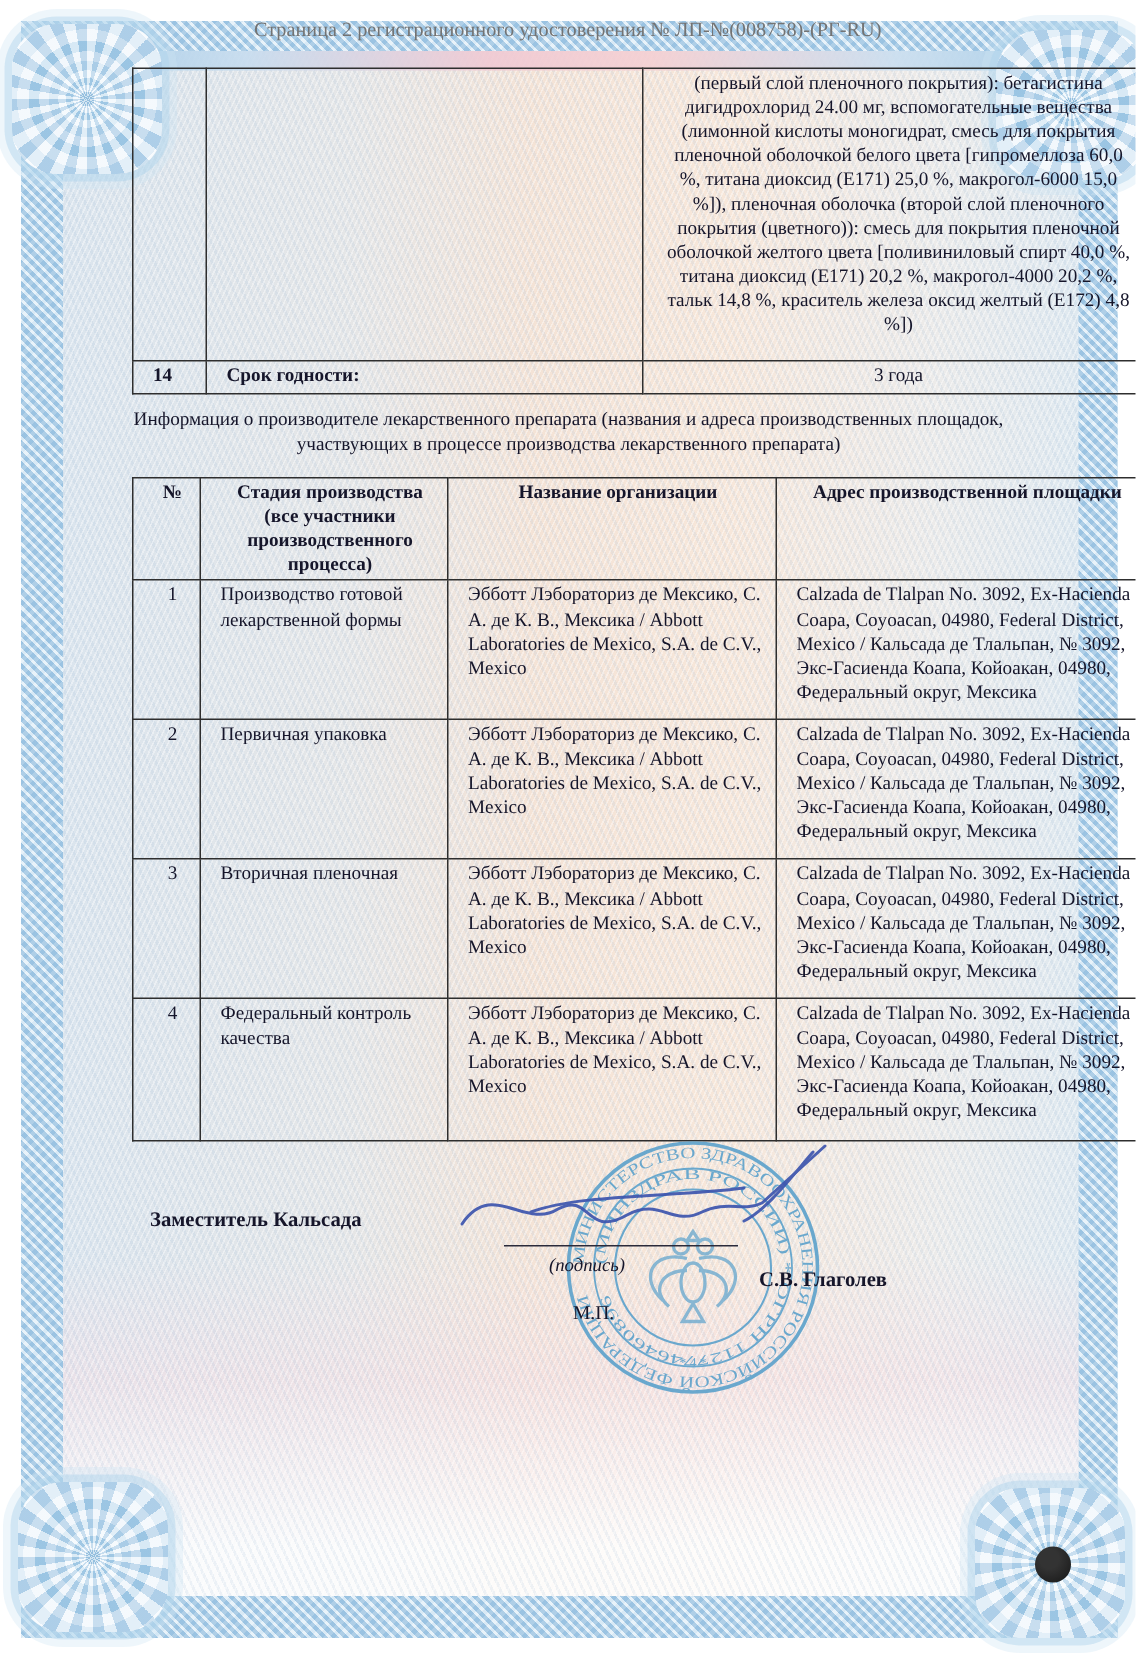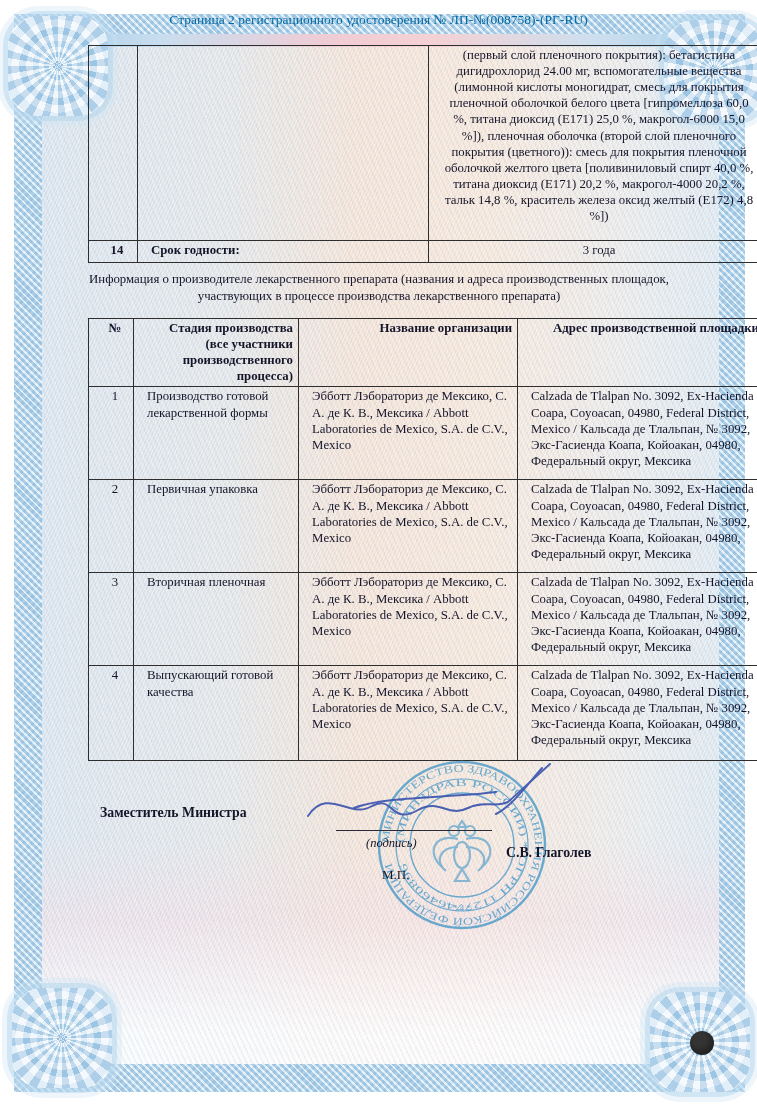--- a/index.html
+++ b/index.html
@@ -49,34 +49,34 @@
   }
   .hole{
     position:absolute;width:24px;height:24px;border-radius:50%;
     background:radial-gradient(circle at 40% 35%, #333 0 30%, #161616 100%);
     z-index:5;
   }
 
   
   .page-header{
     position:absolute;left:0;top:12px;width:100%;text-align:center;
-    font-size:13.5px;z-index:6;color:#0369a1;
+    font-size:13.5px;z-index:6;color:#737373;
   }
   .intro-par{
     position:absolute;left:68px;top:271px;width:622px;text-align:center;
     font-size:12.8px;line-height:1.32;z-index:6;
   }
 
   
   table{border-collapse:collapse;table-layout:fixed;z-index:6;position:absolute;}
   td,th{border:1px solid #2e2e2e;font-size:12.8px;line-height:1.26;
         vertical-align:top;padding:1px 5px 2px 13px;overflow:hidden;}
-  th{font-weight:bold;text-align:right;}
+  th{font-weight:bold;text-align:center;}
   .t1{left:88px;top:45px;width:628px;}
-  .t1 .c-num{width:30px;text-align:center;font-weight:bold;}
+  .t1 .c-num{width:30px;text-align:left;font-weight:bold;}
   .t1 .c-label{width:272px;font-weight:bold;}
   .t1 .c-val{width:314px;text-align:center;}
   .t2{left:88px;top:318px;width:628px;}
   .t2 .c-num{width:26px;text-align:center;}
   .t2 .c-stage{width:146px;}
   .t2 .c-org{width:200px;margin-top:48px;}
   .t2 .c-addr{width:228px;}
   .t2 th.c-num{text-align:center;}
 
   
@@ -144,21 +144,21 @@
     <td class="c-addr">Calzada de Tlalpan No. 3092, Ex-Hacienda Coapa, Coyoacan, 04980, Federal District, Mexico / Кальсада де Тлальпан, № 3092, Экс-Гасиенда Коапа, Койоакан, 04980, Федеральный округ, Мексика</td>
   </tr>
   <tr style="height:93px;">
     <td class="c-num">3</td>
     <td class="c-stage">Вторичная пленочная</td>
     <td class="c-org">Эбботт Лэбораториз де Мексико, С. А. де К. В., Мексика / Abbott Laboratories de Mexico, S.A. de C.V., Mexico</td>
     <td class="c-addr">Calzada de Tlalpan No. 3092, Ex-Hacienda Coapa, Coyoacan, 04980, Federal District, Mexico / Кальсада де Тлальпан, № 3092, Экс-Гасиенда Коапа, Койоакан, 04980, Федеральный округ, Мексика</td>
   </tr>
   <tr style="height:95px;">
     <td class="c-num">4</td>
-    <td class="c-stage">Выпускающий готовой качества</td>
+    <td class="c-stage">Федеральный контроль качества</td>
     <td class="c-org">Эбботт Лэбораториз де Мексико, С. А. де К. В., Мексика / Abbott Laboratories de Mexico, S.A. de C.V., Mexico</td>
     <td class="c-addr">Calzada de Tlalpan No. 3092, Ex-Hacienda Coapa, Coyoacan, 04980, Federal District, Mexico / Кальсада де Тлальпан, № 3092, Экс-Гасиенда Коапа, Койоакан, 04980, Федеральный округ, Мексика</td>
   </tr>
 </tbody>
   </table>
 
 <svg class="stamp" viewBox="0 0 172 172">
   <g fill="none" stroke="#5fa3cc">
     <circle cx="86" cy="86" r="83" stroke-width="2.4"></circle>
     <circle cx="86" cy="86" r="66" stroke-width="1.2"></circle>
@@ -181,21 +181,21 @@
     <path d="M82 80 C 58 74, 50 94, 66 108"></path>
     <path d="M90 80 C 114 74, 122 94, 106 108"></path>
     <path d="M82 88 C 64 88, 58 102, 70 112"></path>
     <path d="M90 88 C 108 88, 114 102, 102 112"></path>
     <ellipse cx="86" cy="96" rx="8" ry="13"></ellipse>
     <path d="M86 110 l-7 12 h14 z"></path>
   </g>
   <text x="86" y="152" font-size="9" fill="#5fa3cc" text-anchor="middle" font-family="Liberation Serif, serif">* 4 *</text>
 </svg>
 
-<div class="sig-title">Заместитель Министра</div>
+<div class="sig-title">Заместитель Кальсада</div>
 <svg class="signature-svg" viewBox="0 0 260 90">
   <g fill="none" stroke="#3d55ae" stroke-width="2" stroke-linecap="round" opacity=".92">
     <path d="M8 64 C 28 34, 50 68, 72 54 C 94 42, 90 74, 118 58 C 140 46, 148 66, 168 56 C 184 48, 196 56, 208 50 L 250 12"></path>
     <path d="M196 62 C 212 54, 228 32, 242 16"></path>
     <path d="M54 56 C 86 44, 150 46, 196 40"></path>
   </g>
 </svg>
 <div class="sig-line"></div>
 <div class="sig-name">С.В. Глаголев</div>
 <div class="sig-caption">(подпись)</div>

